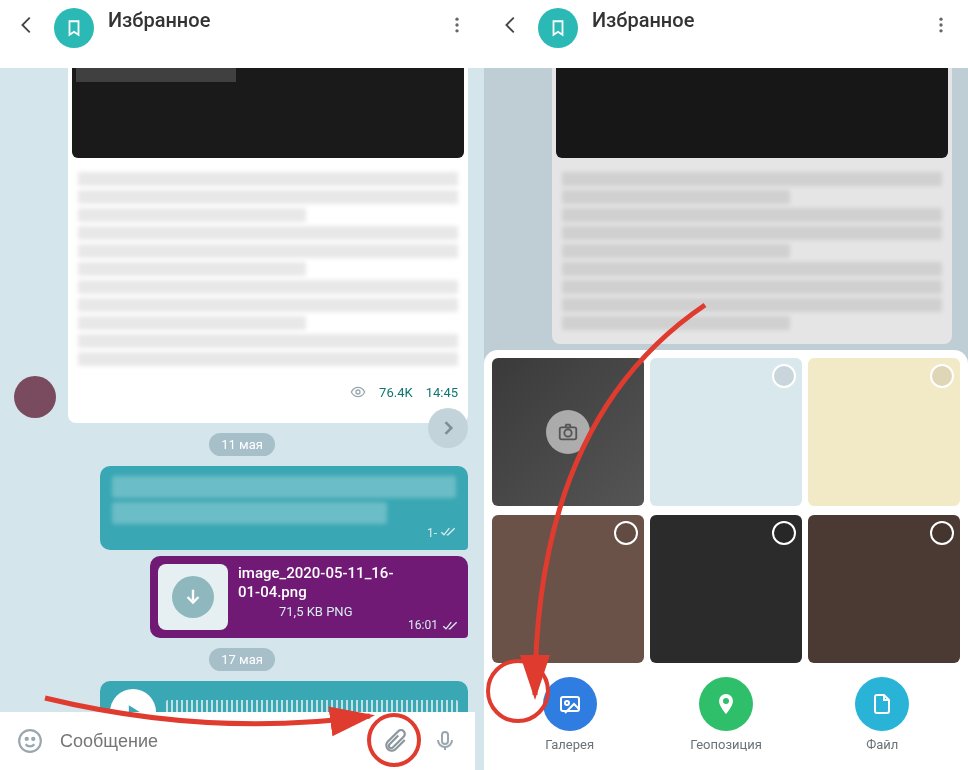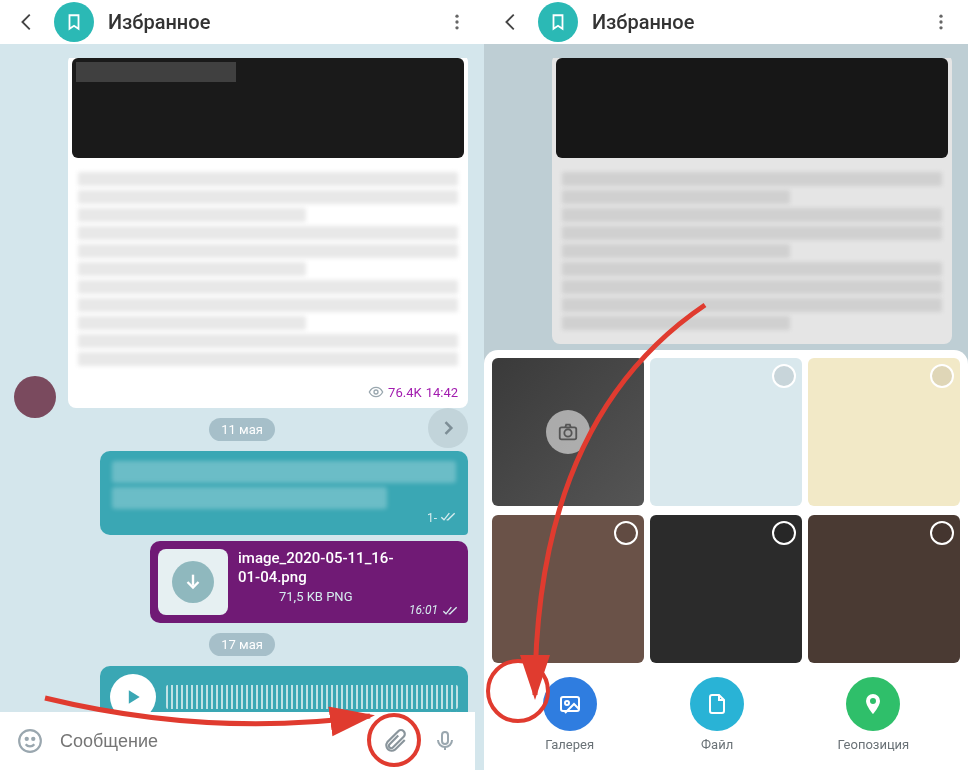--- a/index.html
+++ b/index.html
@@ -10,22 +10,22 @@
     display: flex;
   }
   .pane { position: relative; overflow: hidden; }
   .pane-left { width: 484px; height: 770px; background:#d4e6ec; }
   .pane-right { width: 484px; height: 770px; background:#d4e6ec; }
   .pane-right .dim-overlay {
     position:absolute; inset:0; background: rgba(0,0,0,0.10); pointer-events:none;
   }
 
   .header {
-    height: 44px; background: #fff; display: flex; align-items: center;
-    padding: 0 10px; position: relative; z-index:3;
+    height: 68px; background: #fff; display: flex; align-items: flex-start;
+    padding: 8px 10px; position: relative; z-index:3;
   }
   .header .back { width: 34px; height:34px; display:flex; align-items:center; justify-content:center; cursor:pointer; }
   .avatar-saved {
     width: 40px; height: 40px; border-radius: 50%; background:#2bb9b5;
     display:flex; align-items:center; justify-content:center; color:#fff;
     margin: 0 14px 0 10px;
   }
   .title { font-size: 20px; color:#333; font-weight:500; flex:1; }
   .menu-btn { width:34px; height:34px; display:flex; align-items:center; justify-content:center; cursor:pointer; }
 
@@ -36,21 +36,21 @@
 
   .msg-card {
     background:#fff; border-radius:8px; margin: 0 16px 0 68px;
     overflow:hidden; position:relative;
   }
   .msg-card .dark-media { height:100px; background:#1a1a1a; margin:4px 4px 0 4px; border-radius:6px; }
   .dark-overlay-strip { position:absolute; top:8px; left:8px; width:160px; height:20px; background:rgba(90,90,90,.6); }
   .pix-block { padding:10px; }
   .pix-row { height:14px; background:#e8e8e8; margin:4px 0; border-radius:2px; filter: blur(2px);}
   .pix-row.short{ width:60%; }
-  .meta-row { display:flex; justify-content:flex-end; align-items:center; gap:4px; color:#a21caf; font-size:13px; padding:4px 10px 8px; }
+  .meta-row { display:flex; justify-content:flex-end; align-items:center; gap:13px; color:#0f766e; font-size:13px; padding:4px 10px 23px; }
   .scroll-down {
     width:40px; height:40px; border-radius:50%; background:#c2d4da; color:#9aa7af;
     display:flex; align-items:center; justify-content:center; position:absolute; right:16px; top:350px;
   }
   .fwd-avatar{
     width:42px; height:42px; border-radius:50%; background:#7a4a5e;
     position:absolute; left:14px; top:318px; overflow:hidden;
   }
 
   .date-pill {
@@ -74,21 +74,21 @@
   .file-thumb {
     width:70px; height:66px; border-radius:8px; background:#e6f0f2;
     display:flex; align-items:center; justify-content:center;
   }
   .dl-circle {
     width:42px; height:42px; border-radius:50%; background:#8fb8be;
     display:flex; align-items:center; justify-content:center; color:#fff;
   }
   .file-meta { font-size:15px; line-height:1.25; }
   .file-sub { font-size:13px; color:#d6edef; margin-top:2px;text-align:center; }
-  .file-time { position:absolute; right:10px; bottom:6px; font-size:12px; color:#d6edef; display:flex; align-items:center; gap:4px;font-style:italic;}
+  .file-time { position:absolute; right:10px; bottom:6px; font-size:12px; color:#d6edef; display:flex; align-items:center; gap:4px;}
 
   .voice-bubble {
     background:#3aa7b4; color:#fff; border-radius:10px 10px 4px 10px;
     margin:6px 16px 4px 100px; padding:8px 10px; display:flex; align-items:center; gap:10px;
     position:relative;
   }
   .play-circle{
     width:46px; height:46px; border-radius:50%; background:#fff; color:#3aa7b4;
     display:flex; align-items:center; justify-content:center;
   }
@@ -201,21 +201,21 @@
         <div class="pix-row short"></div>
           <div class="pix-row"></div>
         <div class="pix-row"></div>
       </div>
       <div class="meta-row">
         <svg width="16" height="16" viewBox="0 0 24 24" fill="none" stroke="#9aa7af" stroke-width="2">
             <path d="M2 12s3.5-7 10-7 10 7 10 7-3.5 7-10 7S2 12 2 12z"></path>
             <circle cx="12" cy="12" r="3"></circle>
           </svg>
         <span>76.4K</span>
-        <span>14:42</span>
+        <span>14:45</span>
       </div>
     </div>
 
     <div class="scroll-down">
       <svg width="20" height="20" viewBox="0 0 24 24" fill="none" stroke="#7d8e96" stroke-width="3">
           <path d="M9 5l7 7-7 7"></path>
         </svg>
     </div>
 
     <div class="date-wrap"><span class="date-pill">11 мая</span></div>
@@ -384,35 +384,35 @@
           <svg width="24" height="24" viewBox="0 0 24 24" fill="none" stroke="#fff" stroke-width="2">
               <rect x="3" y="5" width="18" height="14" rx="2"></rect>
               <circle cx="9" cy="11" r="2"></circle>
               <path d="M21 17l-5-5-9 9"></path>
             </svg>
         </div>
         <div>Галерея</div>
         <div class="red-ring-gal" style="left:-6px; top:-6px;"></div>
       </div>
       <div class="att-btn">
+        <div class="att-circle c-green">
+          <svg width="24" height="24" viewBox="0 0 24 24" fill="#fff">
+              <path d="M12 2a7 7 0 00-7 7c0 5 7 13 7 13s7-8 7-13a7 7 0 00-7-7zm0 10a3 3 0 110-6 3 3 0 010 6z"></path>
+            </svg>
+        </div>
+        <div>Геопозиция</div>
+      </div>
+      <div class="att-btn">
         <div class="att-circle c-cyan">
           <svg width="24" height="24" viewBox="0 0 24 24" fill="none" stroke="#fff" stroke-width="2">
               <path d="M14 3H7a2 2 0 00-2 2v14a2 2 0 002 2h10a2 2 0 002-2V8l-5-5z"></path>
               <path d="M14 3v5h5"></path>
             </svg>
         </div>
         <div>Файл</div>
-      </div>
-      <div class="att-btn">
-        <div class="att-circle c-green">
-          <svg width="24" height="24" viewBox="0 0 24 24" fill="#fff">
-              <path d="M12 2a7 7 0 00-7 7c0 5 7 13 7 13s7-8 7-13a7 7 0 00-7-7zm0 10a3 3 0 110-6 3 3 0 010 6z"></path>
-            </svg>
-        </div>
-        <div>Геопозиция</div>
       </div>
     </div>
   </div>
 </div>
 
 <svg class="red-arrow-right" viewBox="0 0 300 420">
   <defs>
       <marker id="ah2" markerWidth="10" markerHeight="10" refX="8" refY="3" orient="auto">
         <path d="M0,0 L9,3 L0,6 z" fill="#e03b2f"></path>
       </marker>

